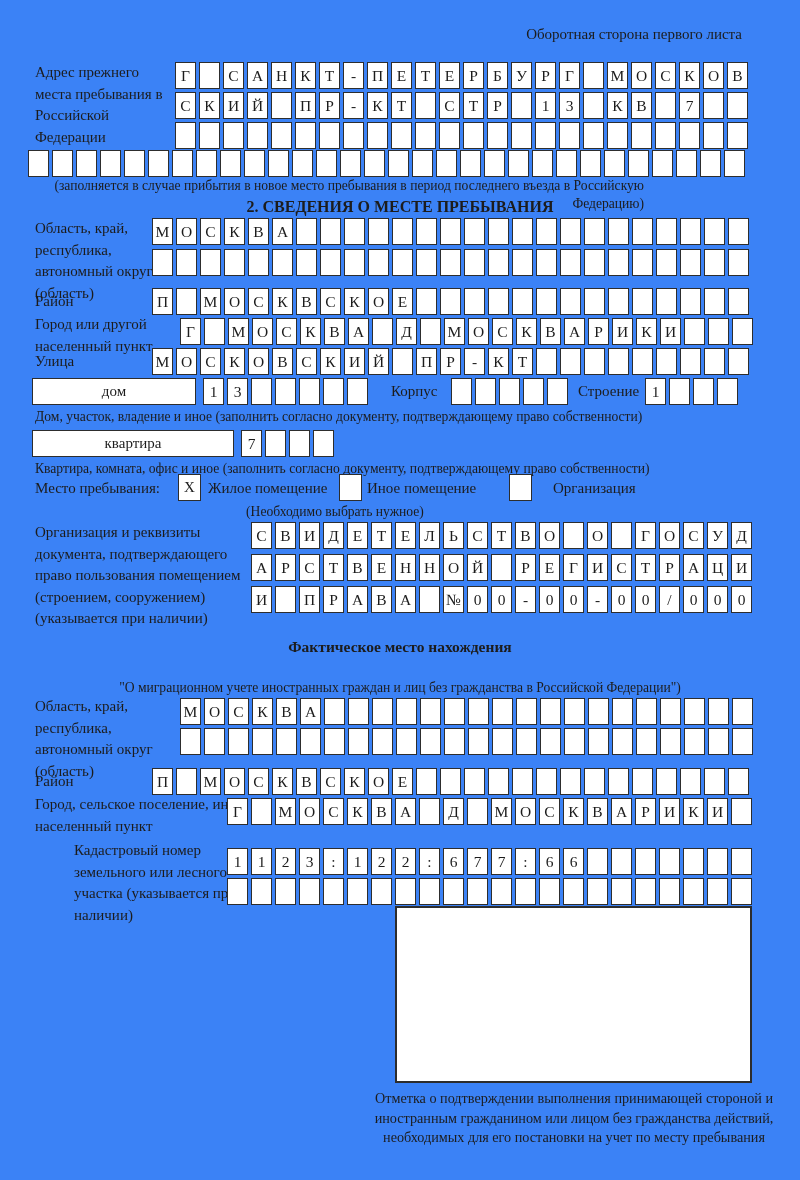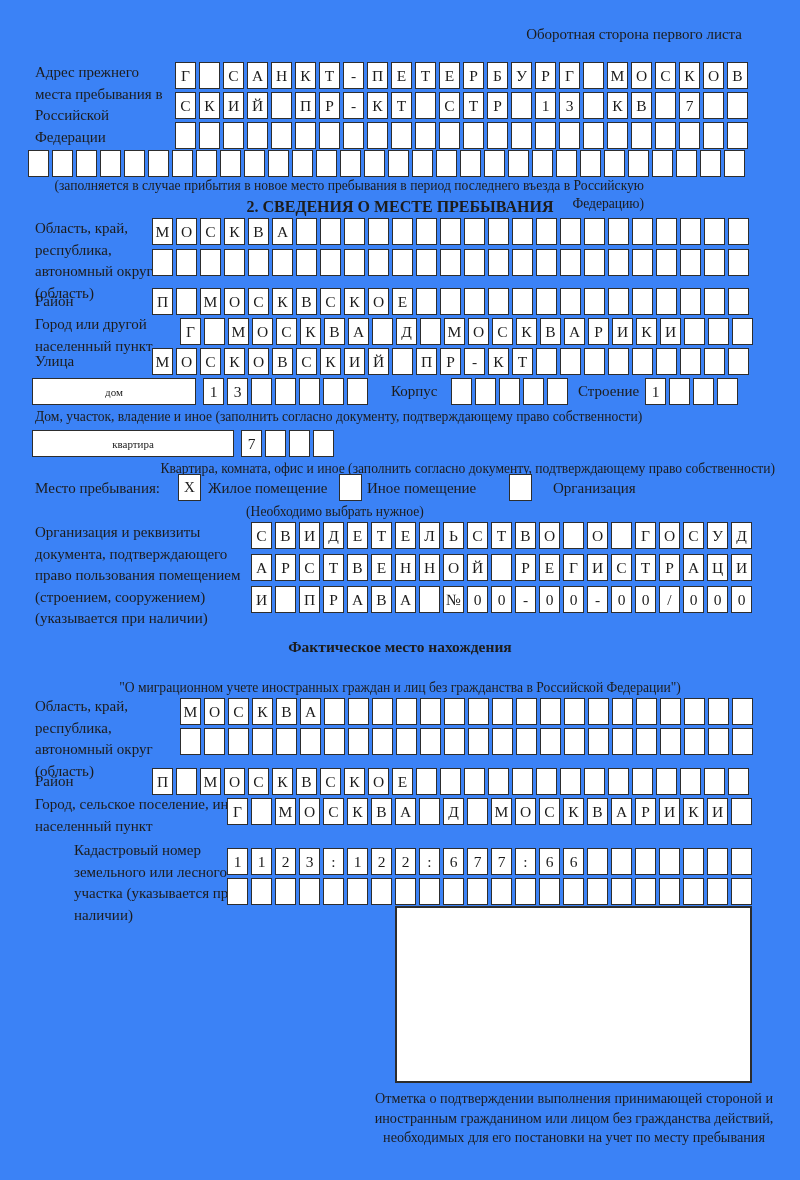--- a/index.html
+++ b/index.html
@@ -7,21 +7,21 @@
         font-family:"Liberation Serif","DejaVu Serif",serif;color:#1c1c1c;overflow:hidden;}
   .lbl{position:absolute;font-size:15px;line-height:21.5px;}
   .note{position:absolute;font-size:13.6px;line-height:18px;}
   .center{text-align:center;}
   .bold{font-weight:bold;}
   .cellrow{position:absolute;display:flex;height:27px;}
   .cell{box-sizing:border-box;flex:0 0 auto;width:21px;height:27px;margin-right:3px;
         border:1.8px solid #2d2d2d;display:flex;align-items:center;justify-content:center;
         font-size:15.5px;background:#fff;}
   .bigbox{position:absolute;box-sizing:border-box;border:1.8px solid #2d2d2d;height:27px;
-        display:flex;align-items:center;justify-content:center;font-size:11px;background:#fff;}
+        display:flex;align-items:center;justify-content:center;font-size:15px;background:#fff;}
   .chk{position:absolute;box-sizing:border-box;width:23px;height:27px;border:1.8px solid #2d2d2d;
         display:flex;align-items:center;justify-content:center;font-size:15px;background:#fff;}
   .stamp{position:absolute;box-sizing:border-box;border:2px solid #2d2d2d;background:#fff;}
 </style>
 </head>
 <body>
 
 <div id="page">
 
   <div class="lbl" style="top:24px;right:58px;">Оборотная сторона первого листа</div>
@@ -310,21 +310,21 @@
     </div>
   <div class="note" style="top:408px;left:35px;width:730px;">Дом, участок, владение и иное (заполнить согласно документу, подтверждающему право собственности)</div>
 
   <div class="bigbox" style="top:430px;left:32px;width:202px;">квартира</div>
   <div class="cellrow" style="top:430px;left:241px;">
       <span class="cell">7</span>
       <span class="cell"></span>
       <span class="cell"></span>
       <span class="cell"></span>
     </div>
-  <div class="note" style="top:460px;left:35px;width:740px;text-align:right;">Квартира, комната, офис и иное (заполнить согласно документу, подтверждающему право собственности)</div>
+  <div class="note" style="top:460px;left:35px;width:740px;">Квартира, комната, офис и иное (заполнить согласно документу, подтверждающему право собственности)</div>
 
   <div class="lbl" style="top:478px;left:35px;">Место пребывания:</div>
   <div class="chk" style="top:474px;left:178px;">X</div>
   <div class="lbl" style="top:478px;left:208px;">Жилое помещение</div>
   <div class="chk" style="top:474px;left:339px;"></div>
   <div class="lbl" style="top:478px;left:367px;">Иное помещение</div>
   <div class="chk" style="top:474px;left:509px;"></div>
   <div class="lbl" style="top:478px;left:553px;">Организация</div>
   <div class="note center" style="top:503px;left:160px;width:350px;">(Необходимо выбрать нужное)</div>
 

